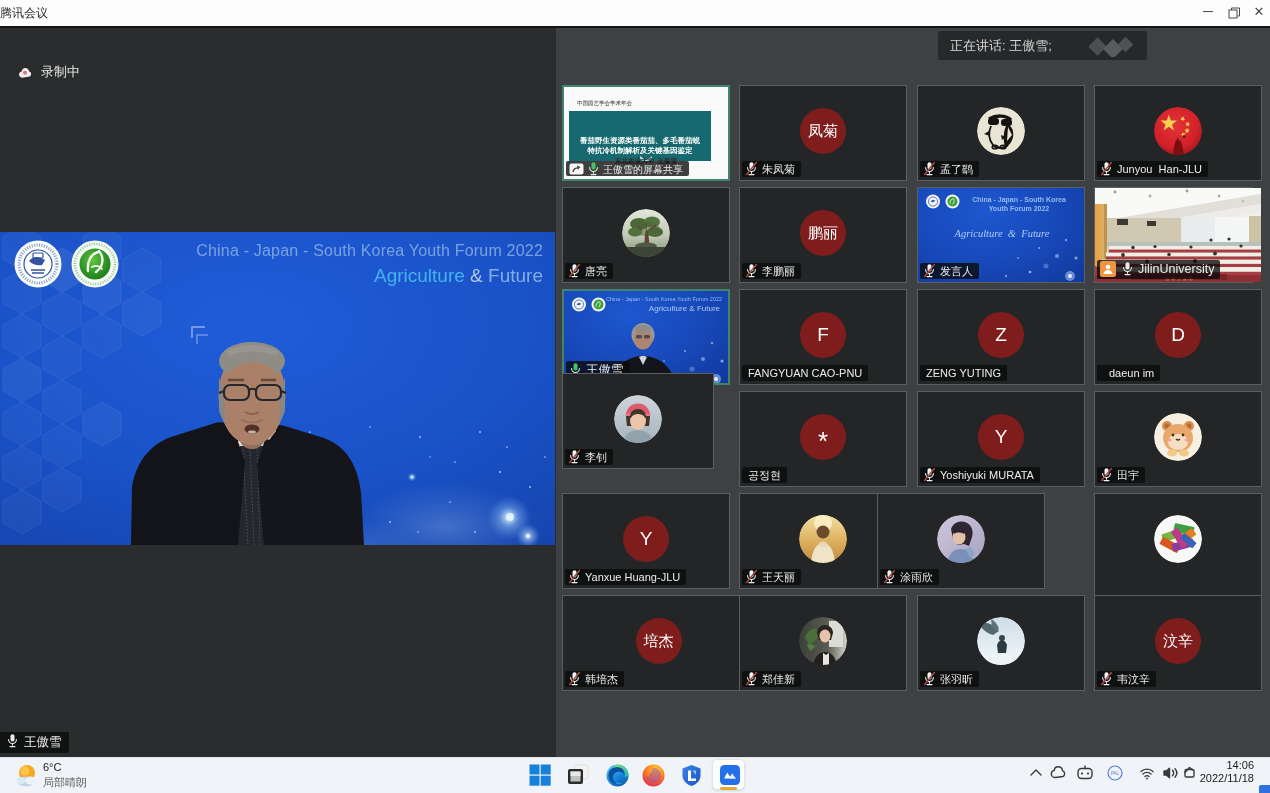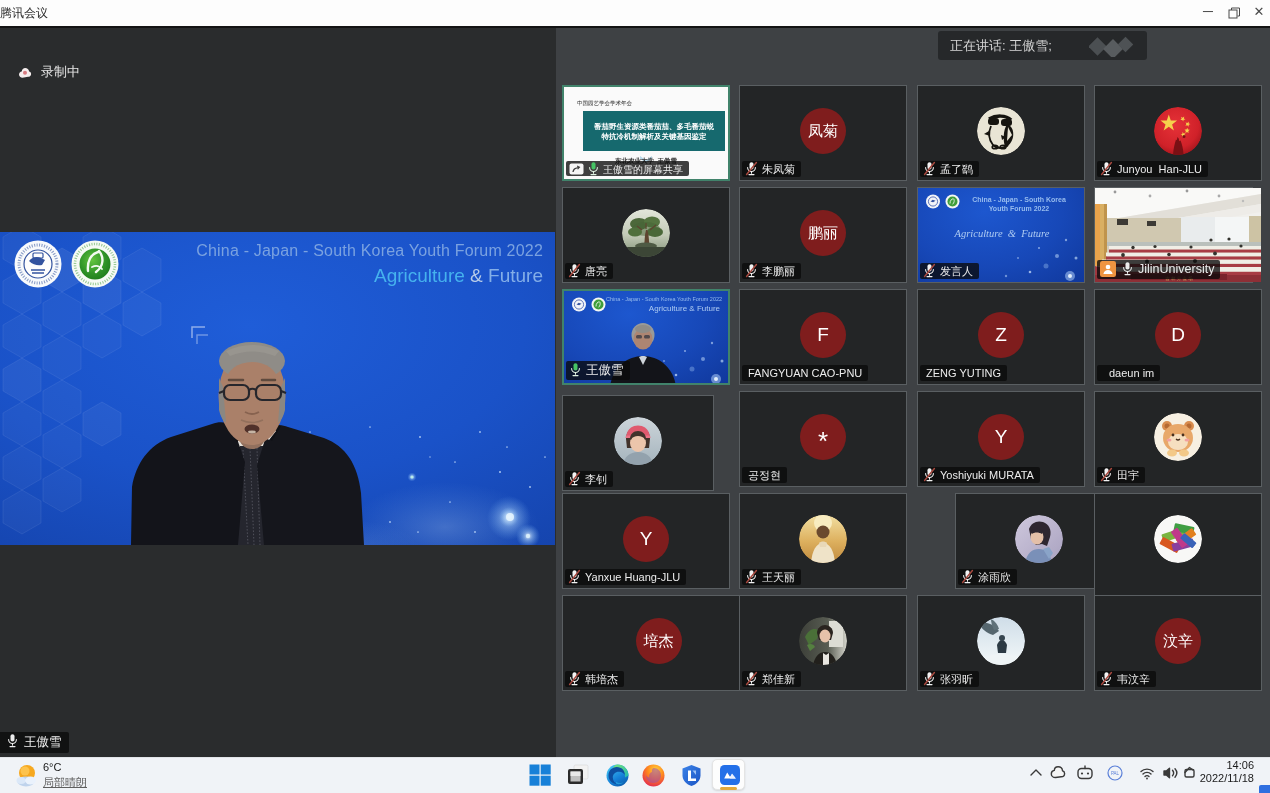--- a/index.html
+++ b/index.html
@@ -32,27 +32,27 @@
 .slidebg { position:absolute; inset:0; background:radial-gradient(ellipse at 40% 25%, #1d57cf 0%, #1748b8 55%, #10389c 100%); overflow:hidden; }
 .slogos { position:absolute; left:8px; top:6px; }
 .sl-t1 { position:absolute; left:40px; top:7px; width:122px; text-align:center; font-size:7px; line-height:9px; color:#96bbee; font-weight:bold; }
 .sl-t2 { position:absolute; left:0; top:40px; width:168px; text-align:center; font-size:10.5px; color:#aecbf2; font-family:"Liberation Serif",serif; font-style:italic; }
 .sm-t1 { position:absolute; left:36px; top:5px; width:128px; text-align:center; font-size:5.5px; color:#96bbee; }
 .sm-t2 { position:absolute; right:8px; top:13px; font-size:8px; color:#aecbf2; }
 .spark { position:absolute; left:0; top:0; }
 .fill { position:absolute; left:0; top:0; }
 .whiteslide { position:absolute; inset:0; background:#fafafa; }
 .ws-small { position:absolute; left:13px; top:13px; font-size:5.5px; color:#222; }
-.ws-teal { position:absolute; left:19px; top:24px; width:142px; height:40px; background:#16696e; color:#fff; font-size:7.5px; line-height:10px; text-align:center; padding-top:11px; font-weight:bold; }
+.ws-teal { position:absolute; left:5px; top:24px; width:142px; height:50px; background:#16696e; color:#fff; font-size:7.5px; line-height:10px; text-align:center; padding-top:25px; font-weight:bold; }
 .ws-chev { position:absolute; left:76px; top:69px; width:12px; height:7px; background:#b8d8e8; clip-path:polygon(0 0,50% 60%,100% 0,100% 40%,50% 100%,0 40%); }
 .ws-bot { position:absolute; left:0; top:70px; width:164px; text-align:center; font-size:6.5px; color:#333; font-weight:bold; }
 #taskbar { position:absolute; left:0; top:757px; width:1270px; height:36px; background:#f0f3f7; border-top:1px solid #e2e5e9; }
 #wea { position:absolute; left:13px; top:762px; }
 #wea-t1 { position:absolute; left:43px; top:761px; font-size:11px; color:#1a1a1a; }
-#wea-t2 { position:absolute; left:43px; top:775px; font-size:11px; color:#5f5f5f;text-decoration:underline; }
+#wea-t2 { position:absolute; left:43px; top:775px; font-size:11px; color:#5f5f5f; }
 .tbico { position:absolute; top:764px; }
 #meetbox { position:absolute; left:712px; top:759px; width:33px; height:31px; background:#fdfdfd; border-radius:5px; border:1px solid #e4e4e4; box-shadow:0 1px 2px rgba(0,0,0,0.12); }
 #meetbox svg { position:absolute; left:6.5px; top:5px; }
 #meetline { position:absolute; left:720px; top:787px; width:17px; height:3px; background:#e2a93b; border-radius:2px; }
 #trayico { position:absolute; left:1028px; top:762px; }
 #clock { position:absolute; right:16px; top:759px; text-align:right; font-size:11px; color:#1a1a1a; line-height:13px; }
 #toast { position:absolute; left:1259px; top:785px; width:11px; height:8px; background:#2f6fe0; border-radius:2px 0 0 0; }
 </style></head>
 <body>
 <div id="leftpanel"></div>
@@ -469,21 +469,21 @@
     <div class="nlabel" style="padding-left:6px"><span>FANGYUAN CAO-PNU</span></div>
   </div>
 <div class="tile" style="left:917px;top:289px;width:168px;height:96px">
     <div class="av" style="font-size:19px">Z</div>
     <div class="nlabel" style="padding-left:6px"><span>ZENG YUTING</span></div>
   </div>
 <div class="tile" style="left:1094px;top:289px;width:168px;height:96px">
     <div class="av" style="font-size:19px">D</div>
     <div class="nlabel" style="padding-left:12px"><span>daeun im</span></div>
   </div>
-<div class="tile" style="left:562px;top:395px;width:152px;height:96px">
+<div class="tile" style="left:562px;top:373px;width:152px;height:96px">
     <div class="avwrap"><svg width="48" height="48" viewBox="0 0 48 48">
         <defs>
           <linearGradient id="lz" x1="0" y1="0" x2="0" y2="1">
             <stop offset="0%" stop-color="#cdd5da"></stop>
             <stop offset="100%" stop-color="#a5b4bd"></stop>
           </linearGradient>
         </defs>
 <circle cx="24" cy="24" r="24" fill="url(#lz)"></circle>
 <path d="M12 22c0-8 5-12 12-12s12 4 12 12l-1 9H13z" fill="#42332b"></path>
 <path d="M13 16c1.5-4.5 5.5-7.5 11-7.5s9.5 3 11 7.5l.8 3.5H12.2z" fill="#e05a6e"></path>
@@ -565,21 +565,21 @@
 <path d="M20 28c2-2 6-2 8 0l-1 4h-6z" fill="#e8d8b8"></path>
 </svg></div>
     <div class="nlabel"><svg class="mic" width="13" height="15" viewBox="0 0 13 15">
         <path d="M6.5 1.3c-1.2 0-2 .9-2 2v3.2c0 1.1.8 2 2 2s2-.9 2-2V3.3c0-1.1-.8-2-2-2z" fill="#f2f2f2"></path>
         <path d="M2.6 6.6c0 2.2 1.7 3.9 3.9 3.9s3.9-1.7 3.9-3.9" stroke="#f2f2f2" stroke-width="1.1" fill="none" stroke-linecap="round"></path>
         <path d="M6.5 10.5v2.2" stroke="#f2f2f2" stroke-width="1.1"></path>
         <path d="M4 13.6h5" stroke="#f2f2f2" stroke-width="1.1" stroke-linecap="round"></path>
         <path d="M1.6 13.4 11.4 1.6" stroke="#a8493f" stroke-width="1.5" stroke-linecap="round"></path>
       </svg><span>王天丽</span></div>
   </div>
-<div class="tile" style="left:955px;top:493px;width:168px;height:96px">
+<div class="tile" style="left:877px;top:493px;width:168px;height:96px">
     <div class="avwrap"><svg width="48" height="48" viewBox="0 0 48 48">
         <defs>
           <linearGradient id="ty" x1="0" y1="0" x2="1" y2="1">
             <stop offset="0%" stop-color="#cfc8dd"></stop>
             <stop offset="100%" stop-color="#a9a2c0"></stop>
           </linearGradient>
         </defs>
 <circle cx="24" cy="24" r="24" fill="url(#ty)"></circle>
 <path d="M14 14c2-6 8-9 14-7 6 2 9 8 7 15l-3 9-5-2-6 1-5-6z" fill="#2e2630"></path>
 <ellipse cx="22" cy="22" rx="6.5" ry="7.5" fill="#e4bfa8"></ellipse>

